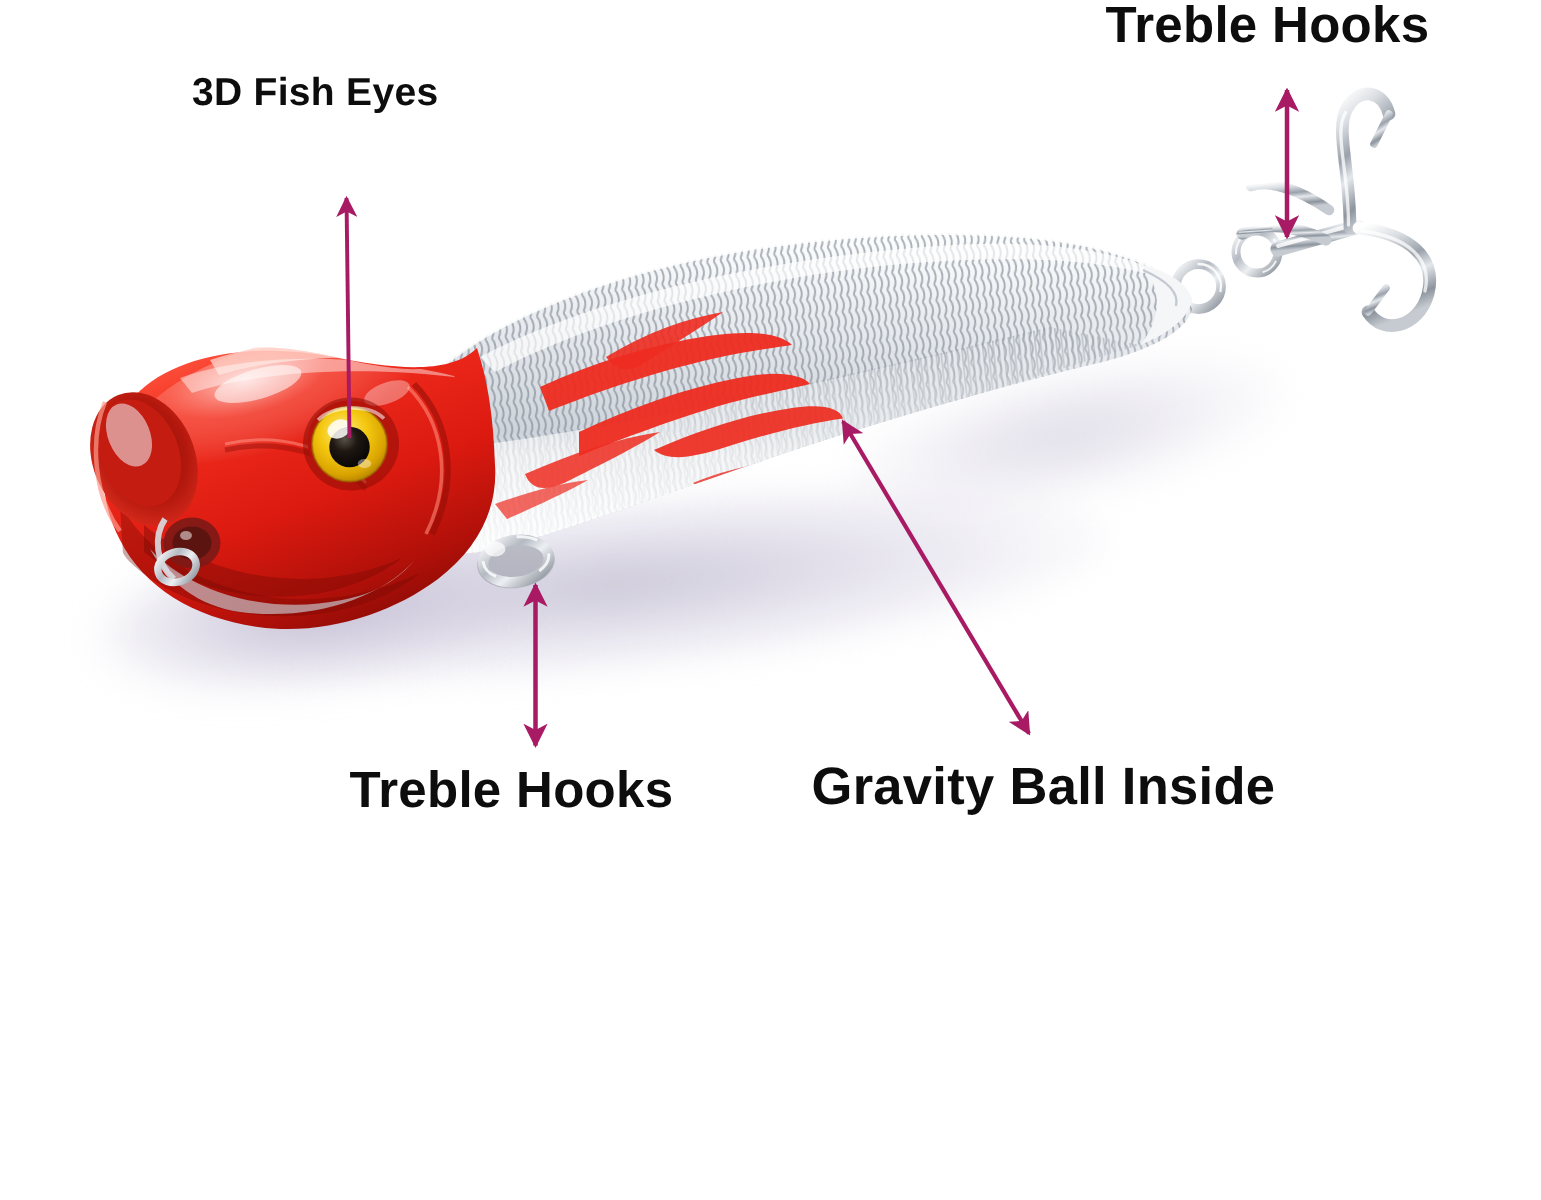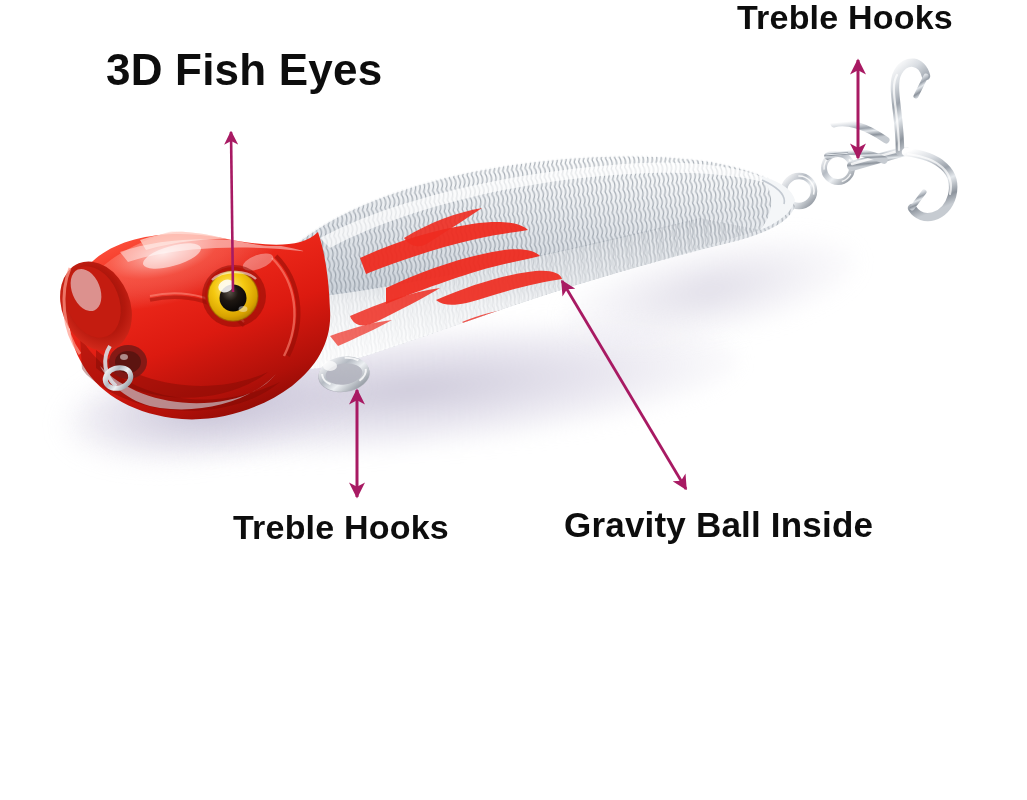--- a/index.html
+++ b/index.html
@@ -77,24 +77,24 @@
   
   .callout-label {
     position: absolute;
     color: #0d0d0d;
     font-family: "Liberation Sans", sans-serif;
     font-weight: 700;
     letter-spacing: 0.2px;
     white-space: nowrap;
     line-height: 1;
   }
-  #label-3d-fish-eyes     { left: 106px; top: 48px;  font-size: 44px; }
+  #label-3d-fish-eyes     { left: 128px; top: 48px;  font-size: 26px; }
   #label-treble-hooks-top { left: 737px; top: 0px;   font-size: 34px; }
   #label-treble-hooks-bot { left: 233px; top: 510px; font-size: 34px; }
-  #label-gravity-ball     { left: 564px; top: 507px; font-size: 35px; }
+  #label-gravity-ball     { left: 541px; top: 507px; font-size: 35px; }
 
   
   #arrows-svg {
     position: absolute;
     left: 0;
     top: 0;
     width: 1027px;
     height: 800px;
     pointer-events: none;
   }

